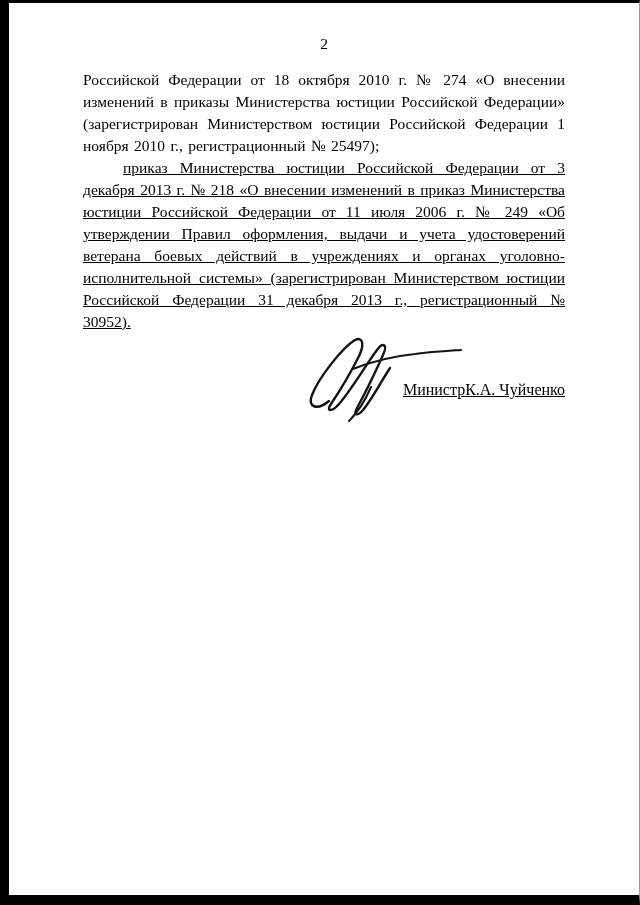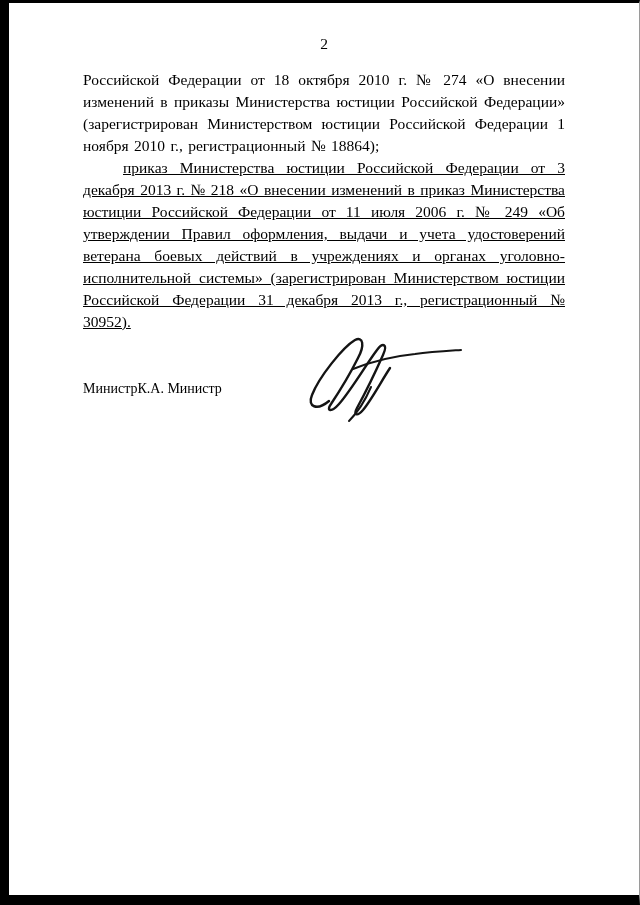--- a/index.html
+++ b/index.html
@@ -33,53 +33,54 @@
     word-spacing: 1.5px;
   }
   .body-text .para.indent {
     text-indent: 40px;
     text-decoration: underline;
   }
   .signature-row {
     position: relative;
     margin-top: 48px;
     display: flex;
-    justify-content: flex-start;
+    justify-content: flex-end;
     align-items: baseline;
-    font-size: 14px;
+    font-size: 16px;
+    text-decoration: underline;
   }
   .signature {
     position: absolute;
     left: 212px;
     top: -52px;
     width: 175px;
     height: 95px;
     pointer-events: none;
   }
   .signature svg { width: 100%; height: 100%; }
 </style>
 </head>
 <body>
 
 <div class="page">
 
   <div class="page-number">2</div>
 
   <div class="body-text">
-    <p class="para">Российской Федерации от 18 октября 2010 г. № 274 «О внесении изменений в приказы Министерства юстиции Российской Федерации» (зарегистрирован Министерством юстиции Российской Федерации 1 ноября 2010 г., регистрационный № 18864);</p>
+    <p class="para">Российской Федерации от 18 октября 2010 г. № 274 «О внесении изменений в приказы Министерства юстиции Российской Федерации» (зарегистрирован Министерством юстиции Российской Федерации 1 ноября 2010 г., регистрационный № 25497);</p>
     <p class="para indent">приказ Министерства юстиции Российской Федерации от 3 декабря 2013 г. № 218 «О внесении изменений в приказ Министерства юстиции Российской Федерации от 11 июля 2006 г. № 249 «Об утверждении Правил оформления, выдачи и учета удостоверений ветерана боевых действий в учреждениях и органах уголовно-исполнительной системы» (зарегистрирован Министерством юстиции Российской Федерации 31 декабря 2013 г., регистрационный № 30952).</p>
   </div>
 
   <div class="signature-row">
     <span>Министр</span>
 
     <span class="signature">
       <svg viewBox="0 0 175 95" xmlns="http://www.w3.org/2000/svg">
         <path d="M34,72 C22,82 12,78 17,66 C24,48 48,18 60,11 C68,7 70,16 63,29 C53,49 42,66 36,75 C31,82 36,84 44,75 C57,60 72,34 82,21 C88,13 93,15 88,26 C80,44 68,68 62,79 C58,86 62,88 68,81 C77,70 87,51 95,39" fill="none" stroke="#141414" stroke-width="2.4" stroke-linecap="round"></path>
         <path d="M58,40 C78,32 100,27 120,25 C136,23 152,22 166,21" fill="none" stroke="#141414" stroke-width="2" stroke-linecap="round"></path>
         <path d="M76,58 C70,72 62,84 54,92" fill="none" stroke="#141414" stroke-width="2" stroke-linecap="round"></path>
       </svg>
     </span>
 
-    <span>К.А. Министр</span>
+    <span>К.А. Чуйченко</span>
   </div>
 
 </div>
 
 </body></html>

